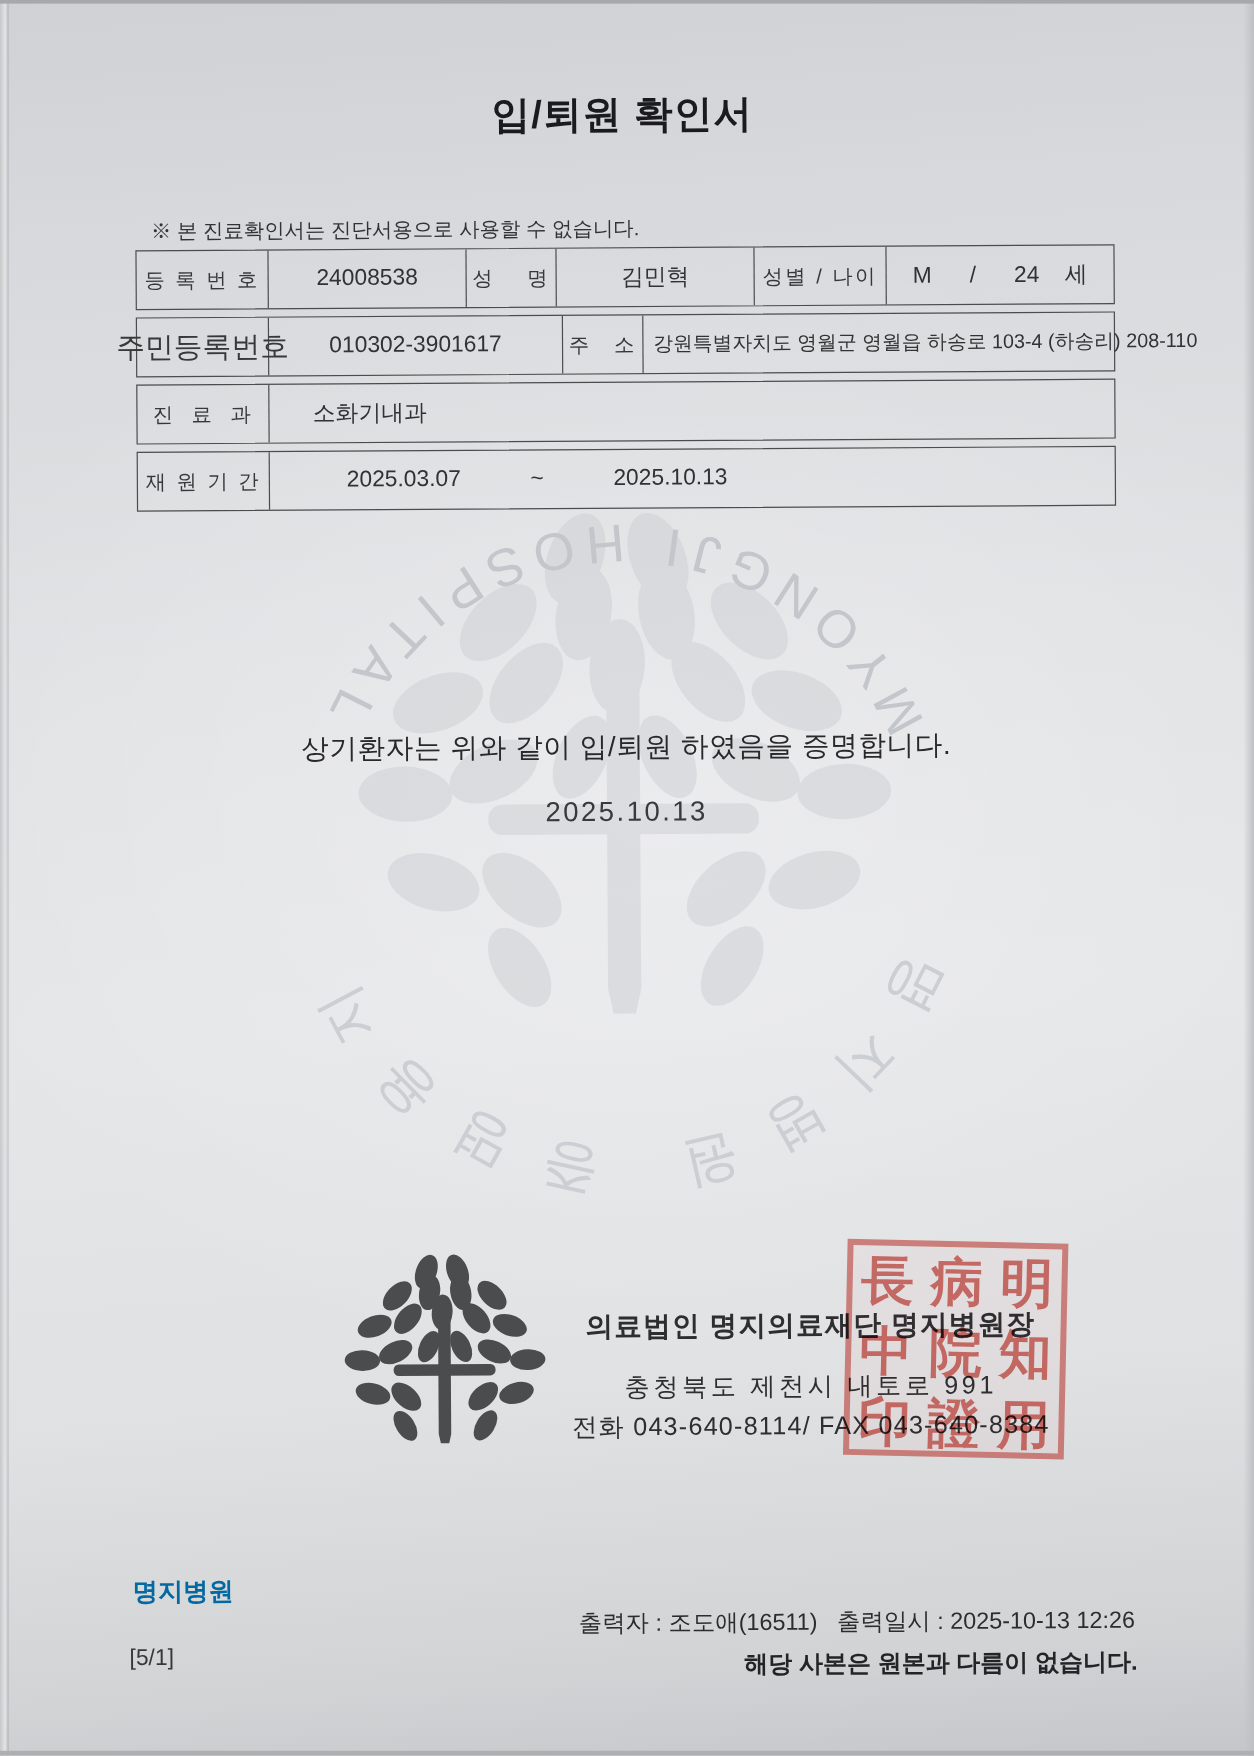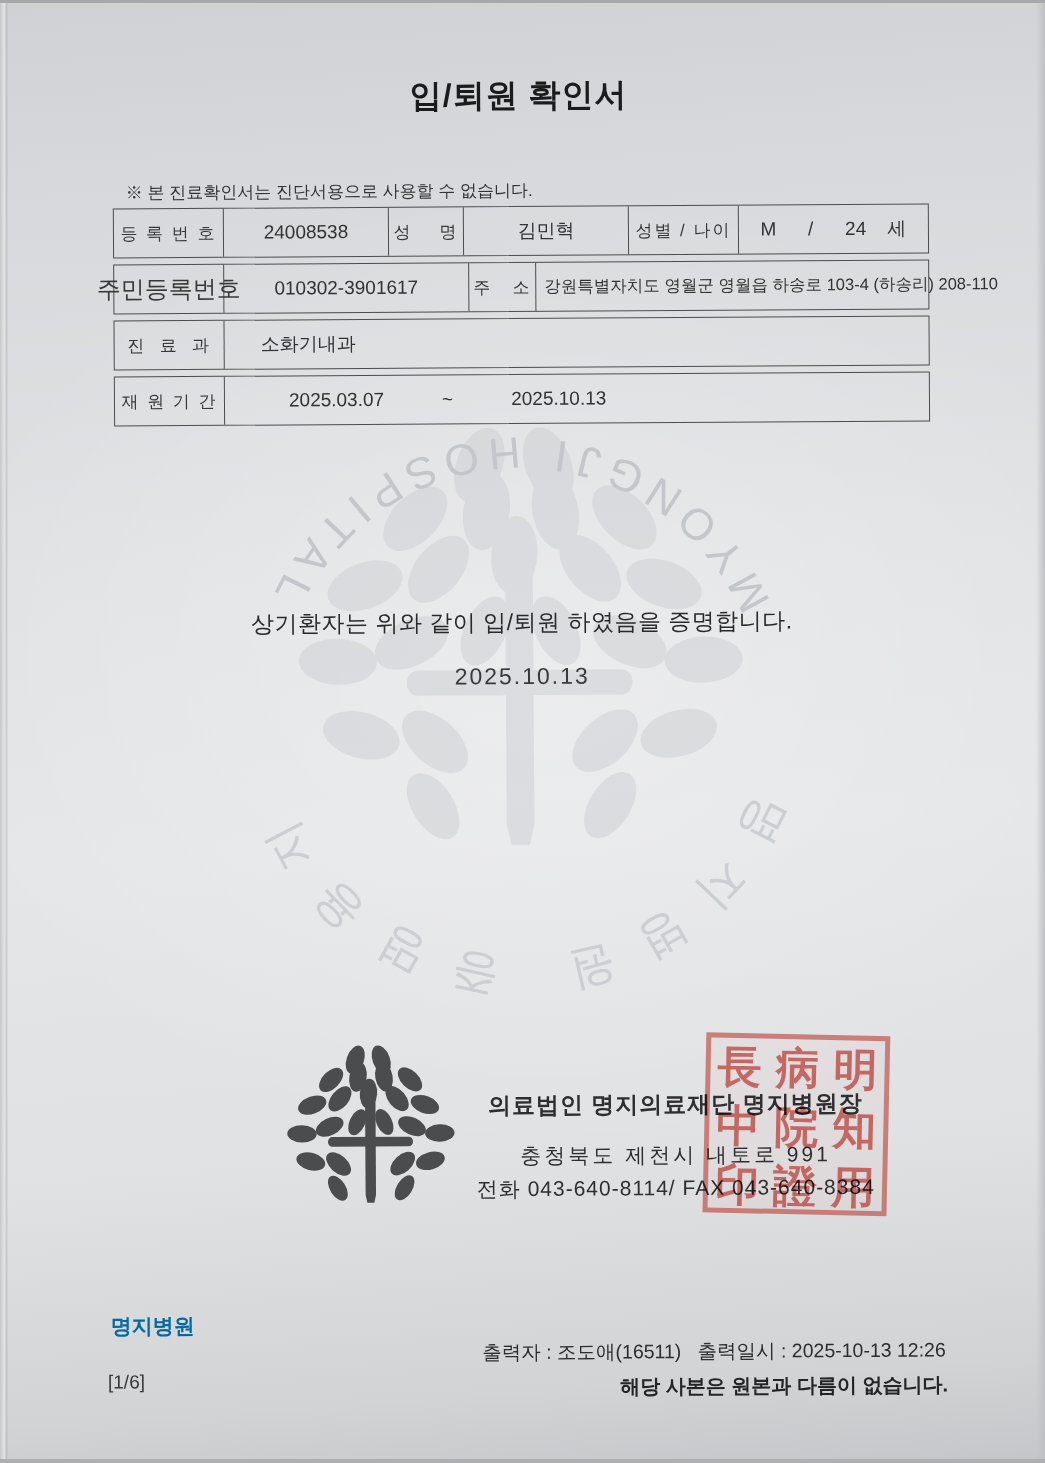--- a/index.html
+++ b/index.html
@@ -20,21 +20,21 @@
     font-size:32px;font-weight:700;letter-spacing:1px;color:#1b1b1d;}
   .note{position:absolute;top:179px;left:129px;font-size:17px;color:#333335;white-space:pre;}
 
   .tbl{position:absolute;left:116px;top:206px;width:816px;}
   .row{display:flex;height:50px;border:1.7px solid #4c4c4f;margin-bottom:6px;box-sizing:border-box;}
   .c{display:flex;align-items:center;box-sizing:border-box;white-space:pre;overflow:visible;}
   .cb{border-right:1.7px solid #4c4c4f;}
   .lbl{justify-content:center;font-size:17px;letter-spacing:2px;color:#38383a;}
   .val{justify-content:center;font-size:19px;color:#323234;}
   .w110{width:110px;flex:none;} .w165{width:165px;flex:none;} .w75{width:75px;flex:none;}
-  .w245{width:245px;flex:none;} .w67{width:67px;flex:none;} .grow{flex:1 1 auto;}
+  .w245{width:245px;flex:none;} .w67{width:67px;flex:none;font-family:Liberation Serif, serif;} .grow{flex:1 1 auto;}
   .addr{justify-content:flex-start;padding-left:8px;font-size:16.5px;white-space:nowrap;}
   .dept{justify-content:flex-start;padding-left:36px;}
   .period{justify-content:flex-start;padding-left:64px;gap:58px;}
 
   .statement{position:absolute;top:607px;left:0;right:0;text-align:center;
     font-size:23px;color:#29292b;letter-spacing:0.5px;}
   .issue-date{position:absolute;top:663px;left:0;right:0;text-align:center;
     font-size:23px;color:#3a3a3c;letter-spacing:2px;}
 
   .wm{position:absolute;left:0;top:0;width:1045px;height:1463px;pointer-events:none;}
@@ -168,21 +168,21 @@
     <span>明</span>
     <span>中</span>
     <span>院</span>
     <span>知</span>
     <span>印</span>
     <span>證</span>
     <span>用</span>
   </div>
 
   <div class="f-hospital">명지병원</div>
-  <div class="f-page">[1/6]</div>
+  <div class="f-page">[5/1]</div>
   <div class="f-print">출력자 : 조도애(16511)   출력일시 : 2025-10-13 12:26</div>
   <div class="f-copy">해당 사본은 원본과 다름이 없습니다.</div>
 
 </div>
 
 <div class="edge-left"></div>
 <div class="edge-right"></div>
 <div class="edge-top"></div>
 <div class="edge-bottom"></div>
 

